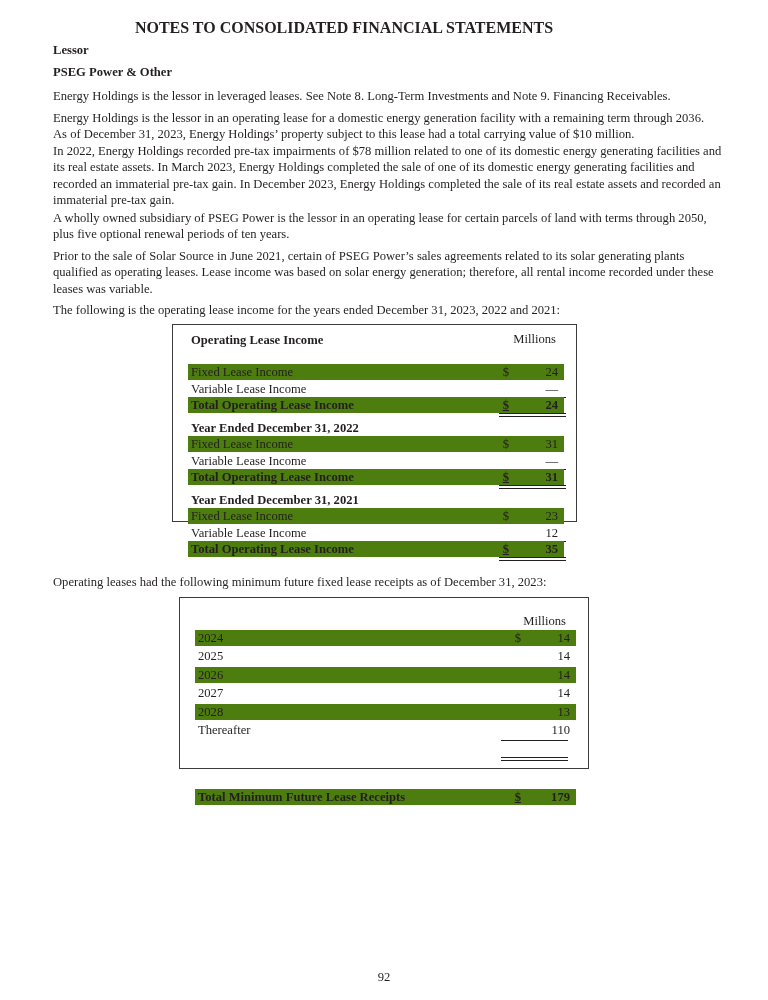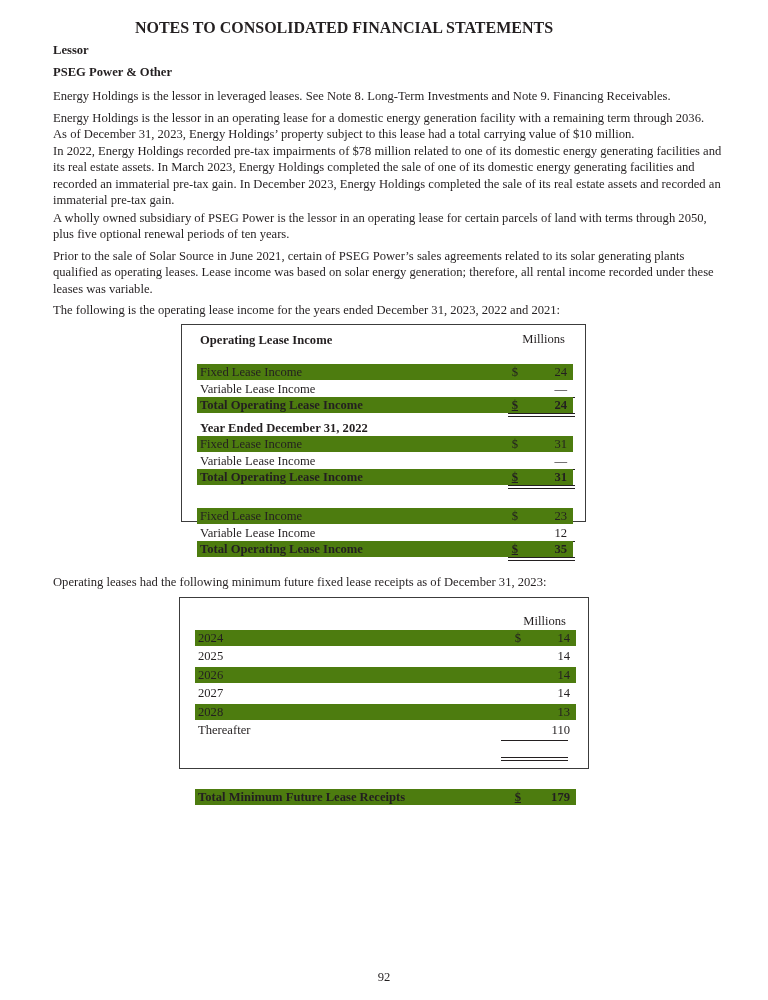--- a/index.html
+++ b/index.html
@@ -41,21 +41,21 @@
 <div class="h-bold" style="top:43px;">Lessor</div>
 <div class="h-bold" style="top:65px;">PSEG Power &amp; Other</div>
 
 <div class="para" style="top:88px;">Energy Holdings is the lessor in leveraged leases. See Note 8. Long-Term Investments and Note 9. Financing Receivables.</div>
 <div class="para" style="top:110px;width:660px;">Energy Holdings is the lessor in an operating lease for a domestic energy generation facility with a remaining term through 2036. As of December 31, 2023, Energy Holdings’ property subject to this lease had a total carrying value of $10 million.</div>
 <div class="para" style="top:143px;width:672px;">In 2022, Energy Holdings recorded pre-tax impairments of $78 million related to one of its domestic energy generating facilities and its real estate assets. In March 2023, Energy Holdings completed the sale of one of its domestic energy generating facilities and recorded an immaterial pre-tax gain. In December 2023, Energy Holdings completed the sale of its real estate assets and recorded an immaterial pre-tax gain.</div>
 <div class="para" style="top:210px;width:668px;">A wholly owned subsidiary of PSEG Power is the lessor in an operating lease for certain parcels of land with terms through 2050, plus five optional renewal periods of ten years.</div>
 <div class="para" style="top:248px;width:672px;">Prior to the sale of Solar Source in June 2021, certain of PSEG Power’s sales agreements related to its solar generating plants qualified as operating leases. Lease income was based on solar energy generation; therefore, all rental income recorded under these leases was variable.</div>
 <div class="para" style="top:302px;">The following is the operating lease income for the years ended December 31, 2023, 2022 and 2021:</div>
 
-<div class="table-box" style="left:181px; top:324px; width:405px; height:198px;">
+<div class="table-box" style="left:172px; top:324px; width:405px; height:198px;">
   <div class="row bold" style="top:7px;">
     <span class="label">Operating Lease Income</span>
   </div>
   <div class="hdr-millions" style="right:20px; top:7px;">Millions</div>
 
   <div class="row shade" style="top:39px;">
     <span class="label">Fixed Lease Income</span>
     <span class="dollar">$</span>
     <span class="amt">24</span>
   </div>
@@ -84,20 +84,23 @@
     <span class="amt">—</span>
   </div>
   <div class="topline" style="left:326px; width:67px; top:144px;"></div>
   <div class="row shade bold" style="top:144px;">
     <span class="label">Total Operating Lease Income</span>
     <span class="dollar underline-s">$</span>
     <span class="amt">31</span>
   </div>
   <div class="dblline" style="left:326px; width:67px; top:160px;"></div>
 
+  <div class="row bold" style="top:167px;">
+    <span class="label">Year Ended December 31, 2021</span>
+  </div>
   <div class="row shade" style="top:183px;">
     <span class="label">Fixed Lease Income</span>
     <span class="dollar">$</span>
     <span class="amt">23</span>
   </div>
   <div class="row" style="top:200px;">
     <span class="label">Variable Lease Income</span>
     <span class="amt">12</span>
   </div>
   <div class="topline" style="left:326px; width:67px; top:216px;"></div>

